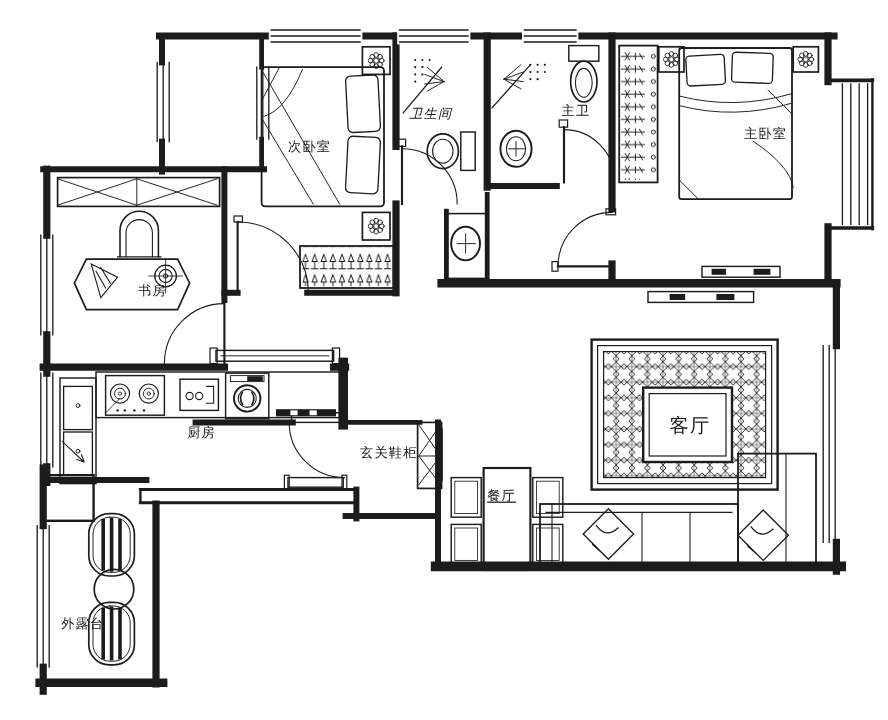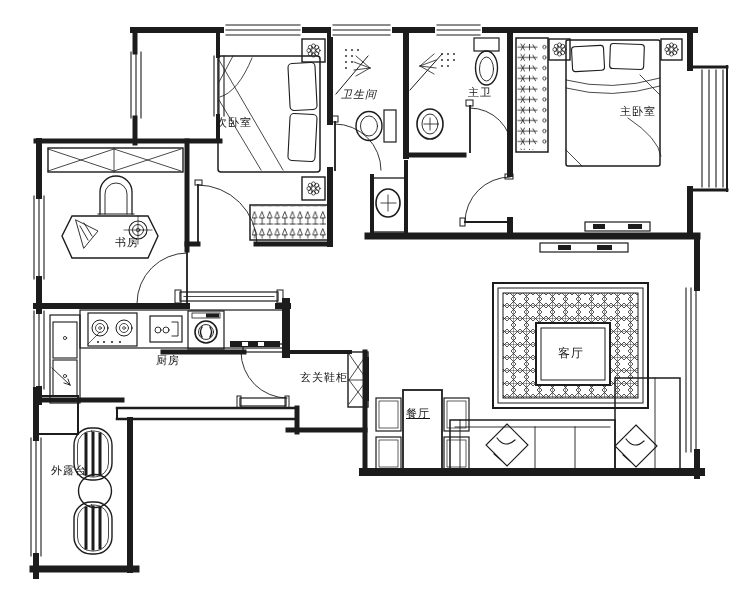--- a/index.html
+++ b/index.html
@@ -1,20 +1,20 @@
 <!DOCTYPE html>
 <html><head>
 <meta charset="utf-8">
 <style>
   html,body{margin:0;padding:0;background:#ffffff;}
   #stage{position:relative;width:740px;height:600px;background:#ffffff;overflow:hidden;
          font-family:"DejaVu Sans", "Liberation Sans", sans-serif;}
   #plan-svg{position:absolute;left:0;top:0;}
   .rlabel{position:absolute;font-size:11px;color:#141414;letter-spacing:1px;white-space:nowrap;line-height:1;}
-  .rlabel.big{font-size:12px;}
+  .rlabel.big{font-size:16px;}
 </style>
 </head>
 <body>
 
 <div id="stage">
 
 <svg id="plan-svg" width="740" height="600" viewBox="0 0 740 600" fill="none" stroke="#1c1c1c" stroke-width="1.3" stroke-linecap="square">
 
   <defs>
     <pattern id="pWeave" width="13" height="13" patternUnits="userSpaceOnUse">
@@ -349,23 +349,23 @@
     </g>
     <g>
       <rect x="74" y="502" width="38" height="52" rx="17" stroke-width="1.4"></rect>
       <rect x="77.5" y="505" width="31" height="46" rx="14" stroke-width="0.8"></rect>
       <path d="M86,508 V548 M93,507 V549 M100,508 V548" stroke-width="3"></path>
     </g>
     <circle cx="95" cy="491" r="16.5" stroke-width="1.4"></circle>
   </g>
 </svg>
 
-  <div class="rlabel" style="left:216px;top:117px;">次卧室</div>
+  <div class="rlabel" style="left:240px;top:117px;">次卧室</div>
   <div class="rlabel" style="left:341px;top:89px;font-style:italic;">卫生间</div>
   <div class="rlabel" style="left:448px;top:87px;margin-left:20px;">主卫</div>
   <div class="rlabel" style="left:620px;top:106px;">主卧室</div>
   <div class="rlabel" style="left:115px;top:237px;">书房</div>
   <div class="rlabel" style="left:139px;top:355px;margin-left:17px;">厨房</div>
   <div class="rlabel" style="left:300px;top:336px;margin-top:36px;">玄关鞋柜</div>
   <div class="rlabel big" style="left:558px;top:347px;">客厅</div>
   <div class="rlabel" style="left:406px;top:408px;text-decoration:underline;">餐厅</div>
-  <div class="rlabel" style="left:51px;top:465px;">外露台</div>
+  <div class="rlabel" style="left:51px;top:514px;">外露台</div>
 </div>
 
 </body></html>

